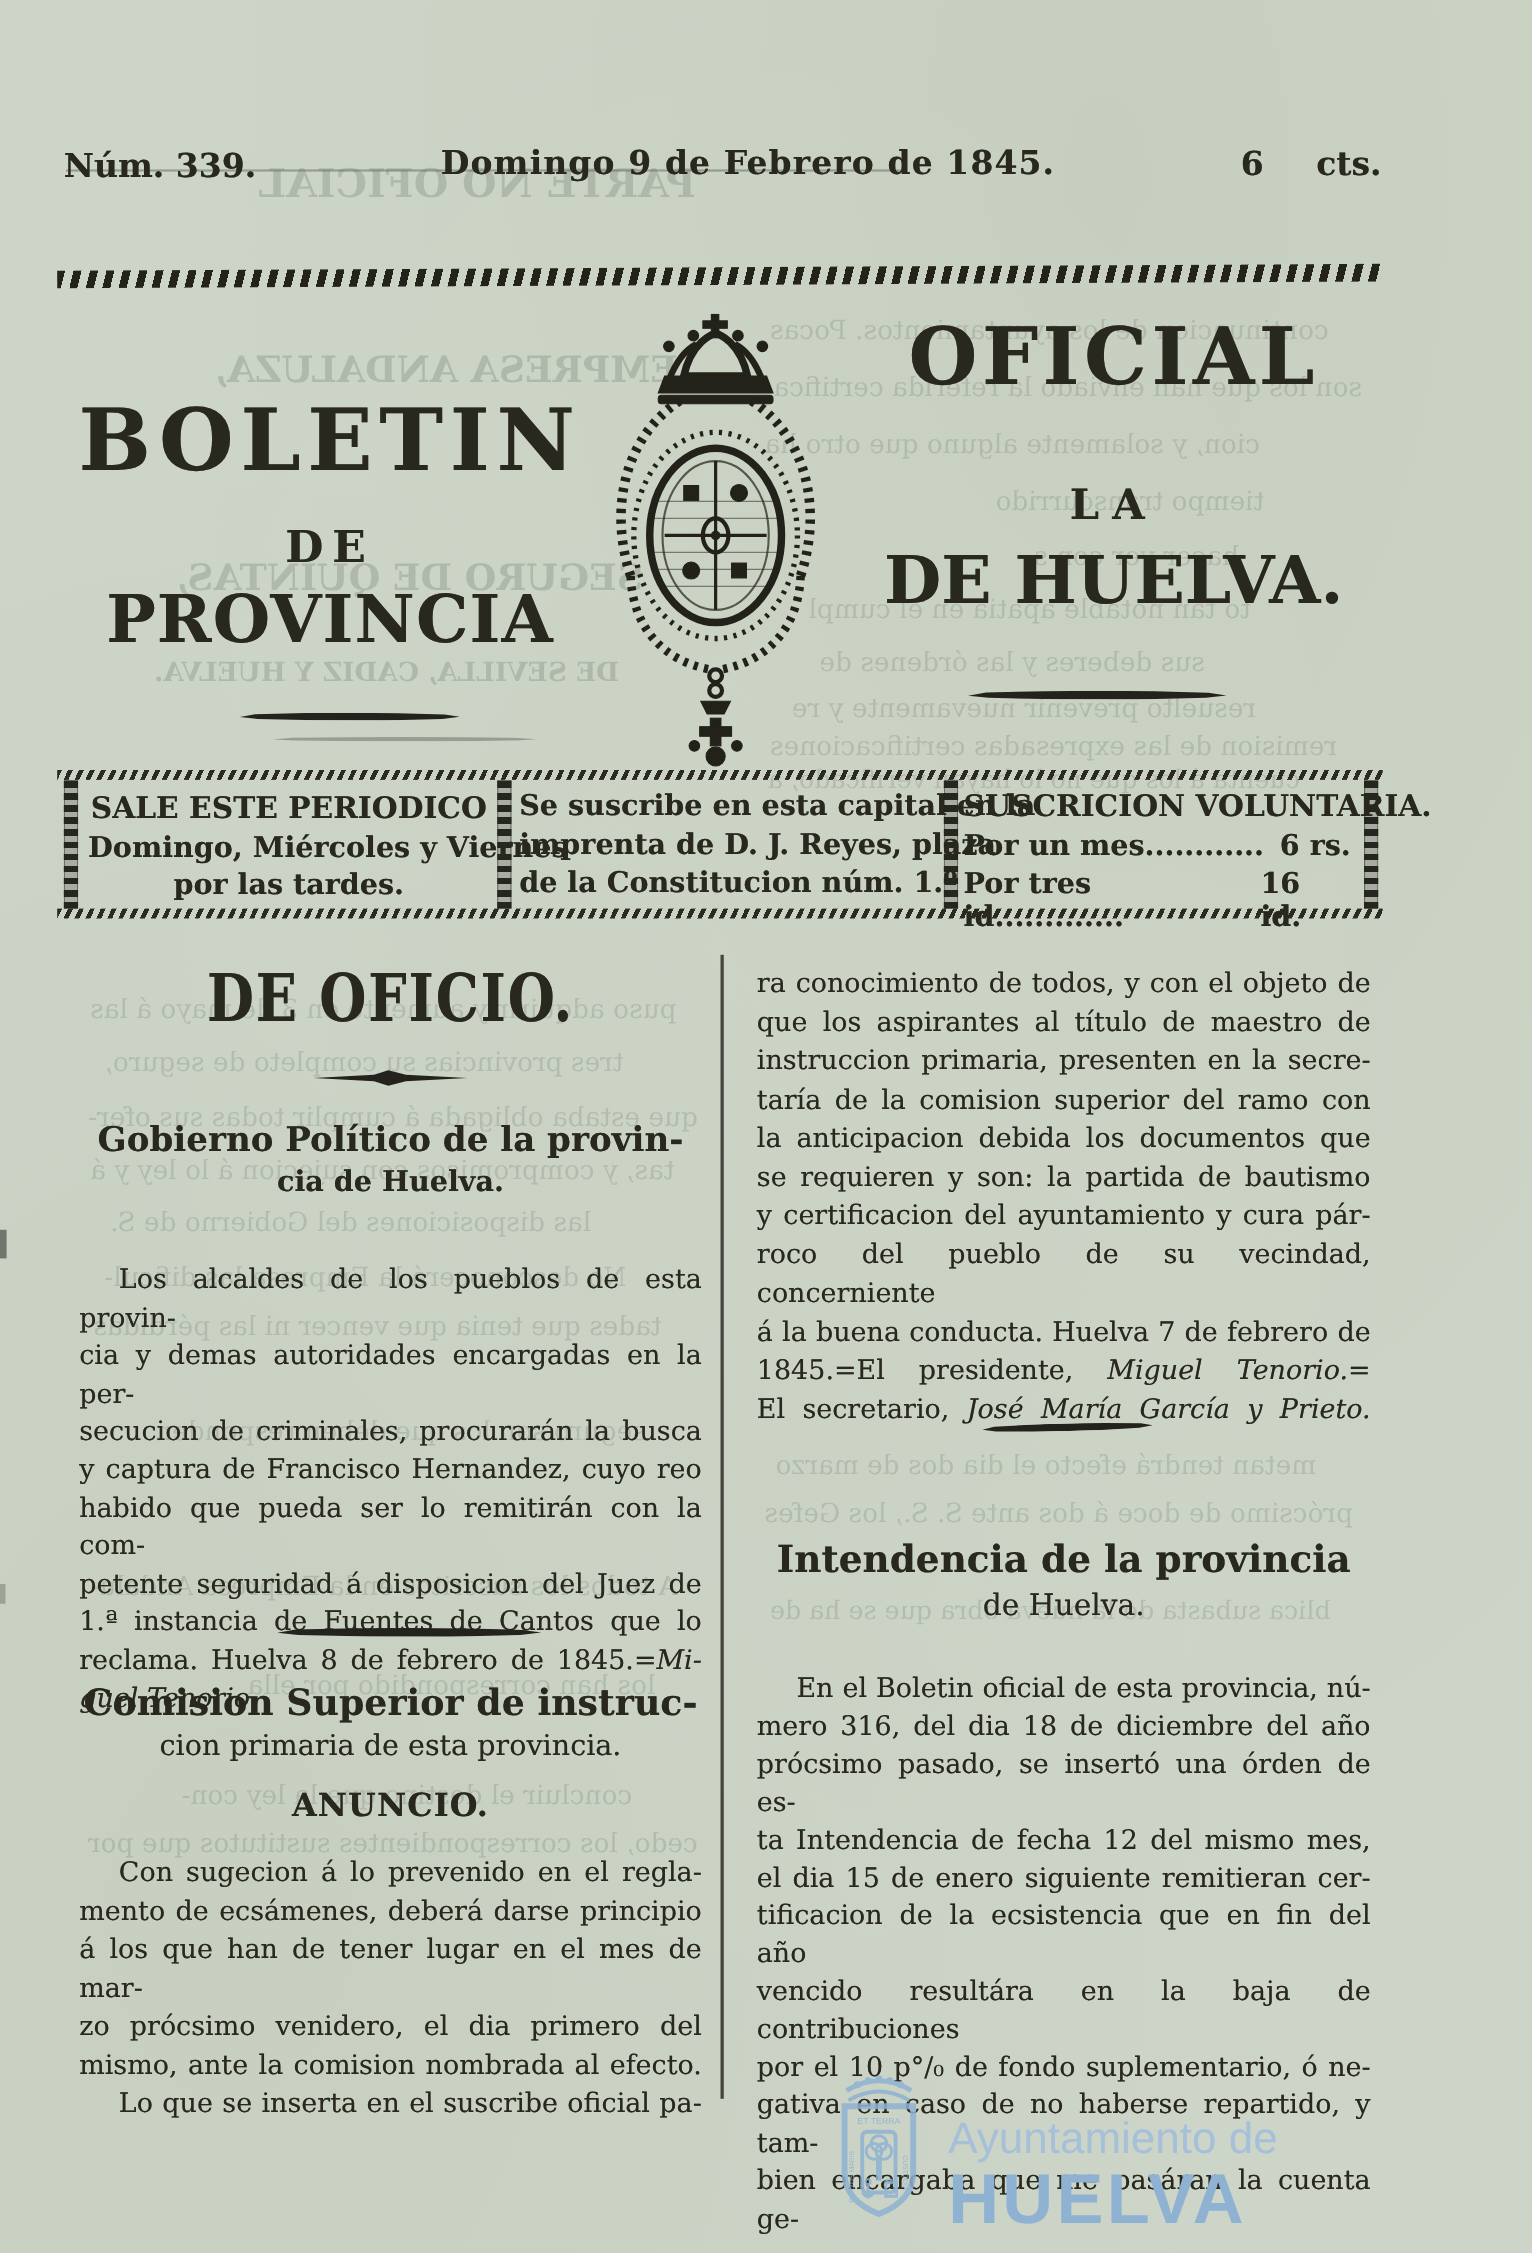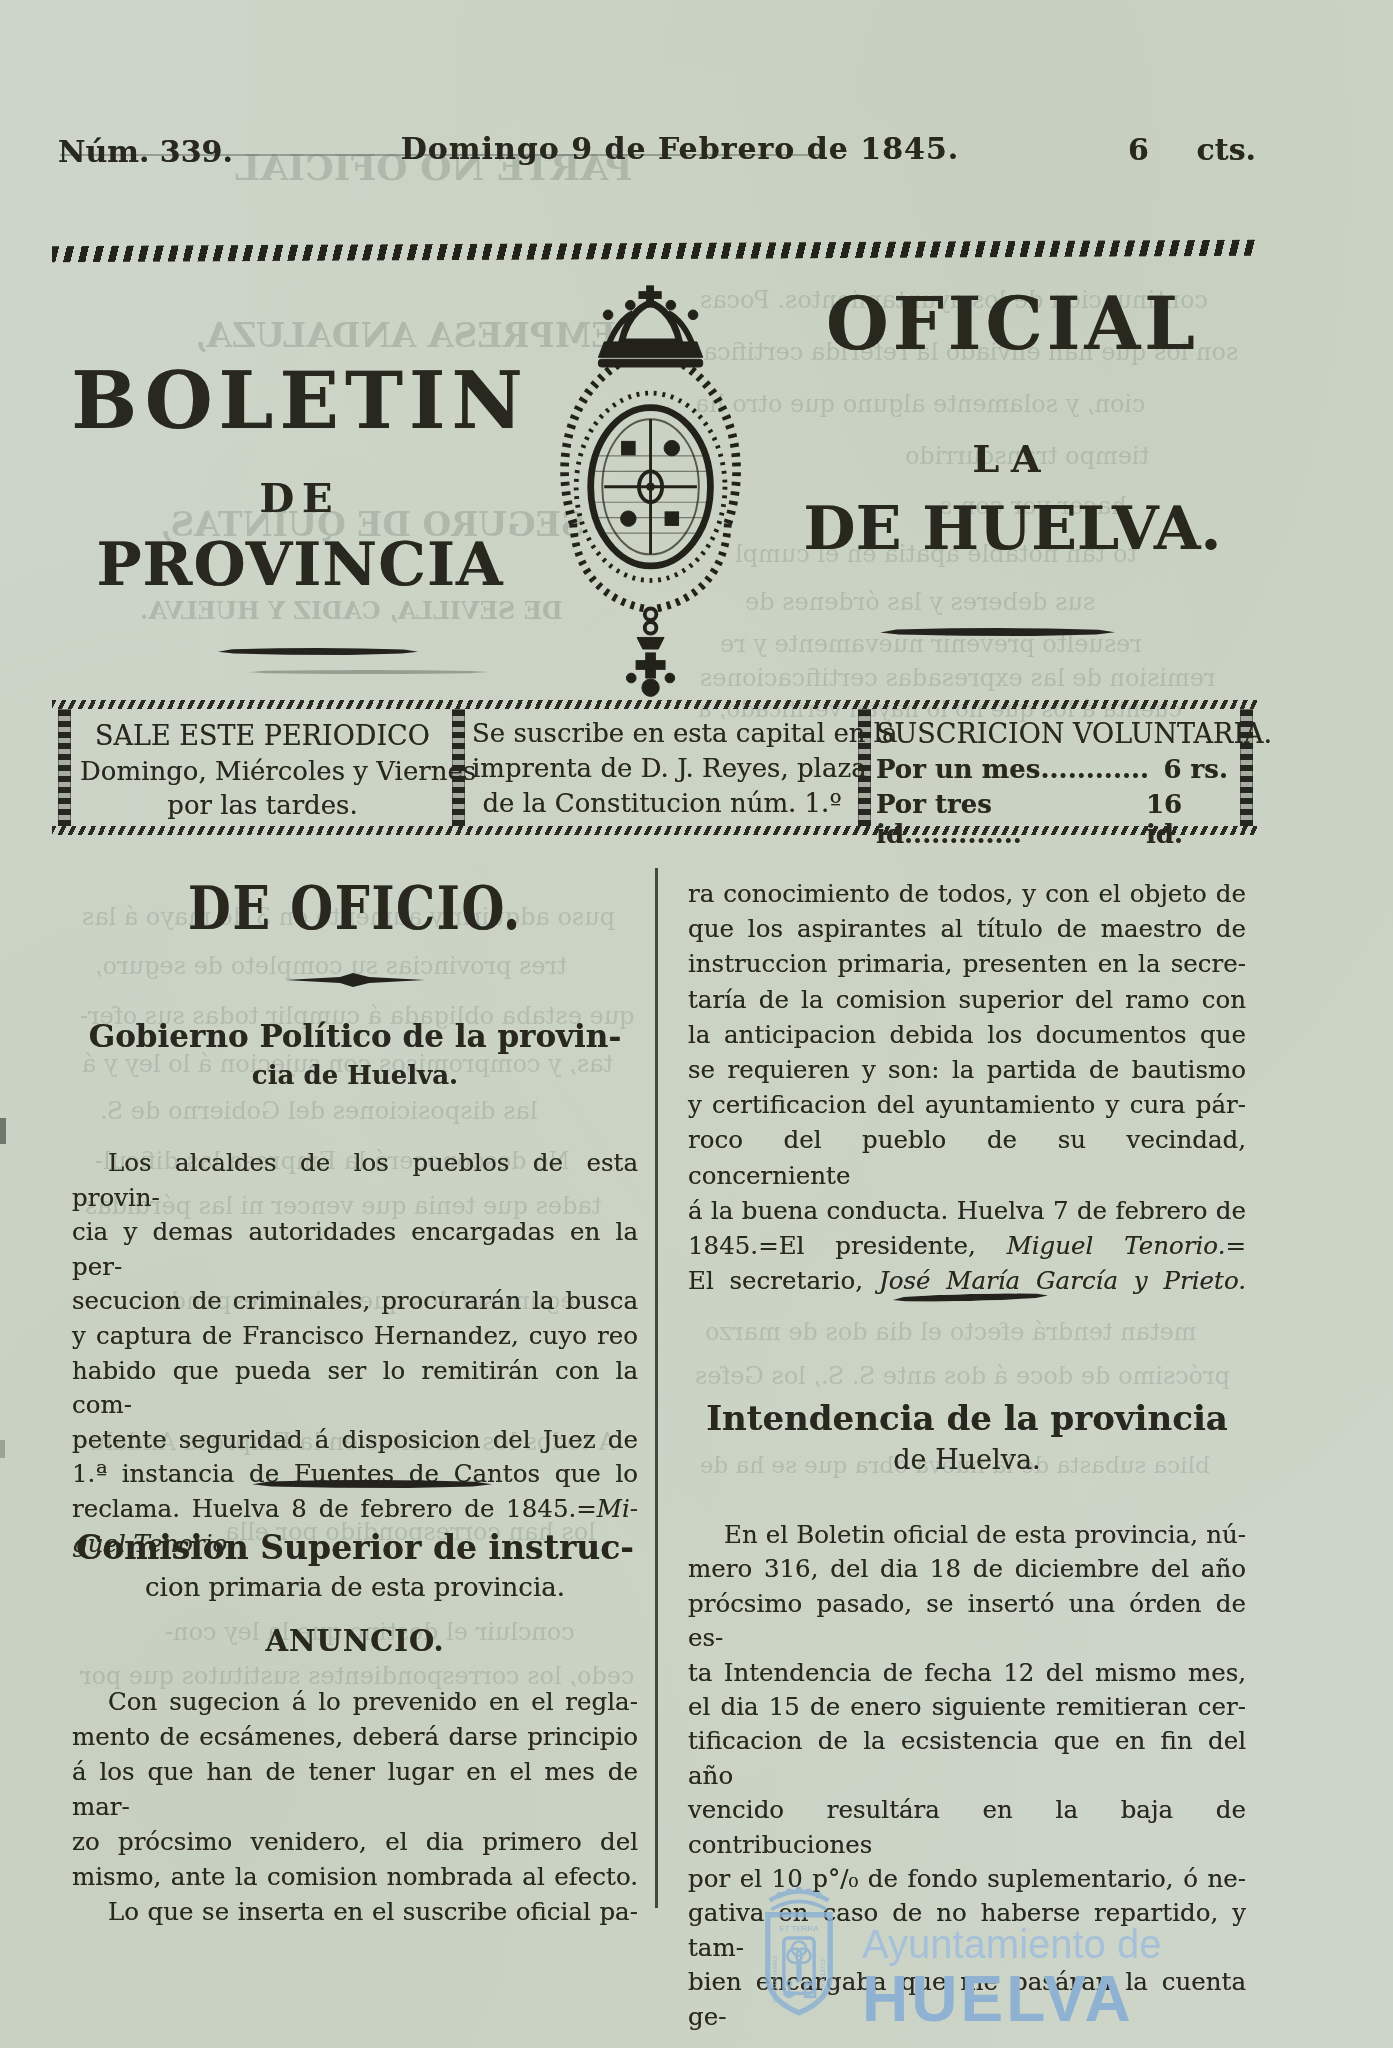--- a/index.html
+++ b/index.html
@@ -26,21 +26,21 @@
   
   .hatch-big{height:16px;background:repeating-linear-gradient(104deg,#23221b 0 7px,transparent 7px 14.5px);}
   .hatch-small{height:9px;background:repeating-linear-gradient(115deg,#2a2922 0 4px,transparent 4px 9px);}
 
   
   .mast{white-space:nowrap;font-weight:bold;line-height:1;}
   .rule{background:#23221c;clip-path:polygon(0 55%,7% 18%,30% 4%,50% 0,72% 6%,93% 22%,100% 52%,92% 80%,65% 100%,35% 97%,8% 80%);}
 
   
   .colrule{width:13px;background:repeating-linear-gradient(0deg,#262620 0 6px,rgba(42,41,34,.22) 6px 11px);box-shadow:inset 0 0 0 1px rgba(38,38,32,.5);}
-  .ibx{font-weight:normal;white-space:nowrap;}
+  .ibx{font-weight:bold;white-space:nowrap;}
   .irow{display:flex;justify-content:space-between;font-weight:bold;font-size:26px;}
 
   
   .vline{width:3px;background:rgba(32,32,26,.78);}
   .para{line-height:34.5px;font-size:24.5px;}
   .tline{text-align:justify;text-align-last:justify;}
   .tline.indent{text-indent:36px;}
   .tline.lastline{text-align-last:left;}
 
   

